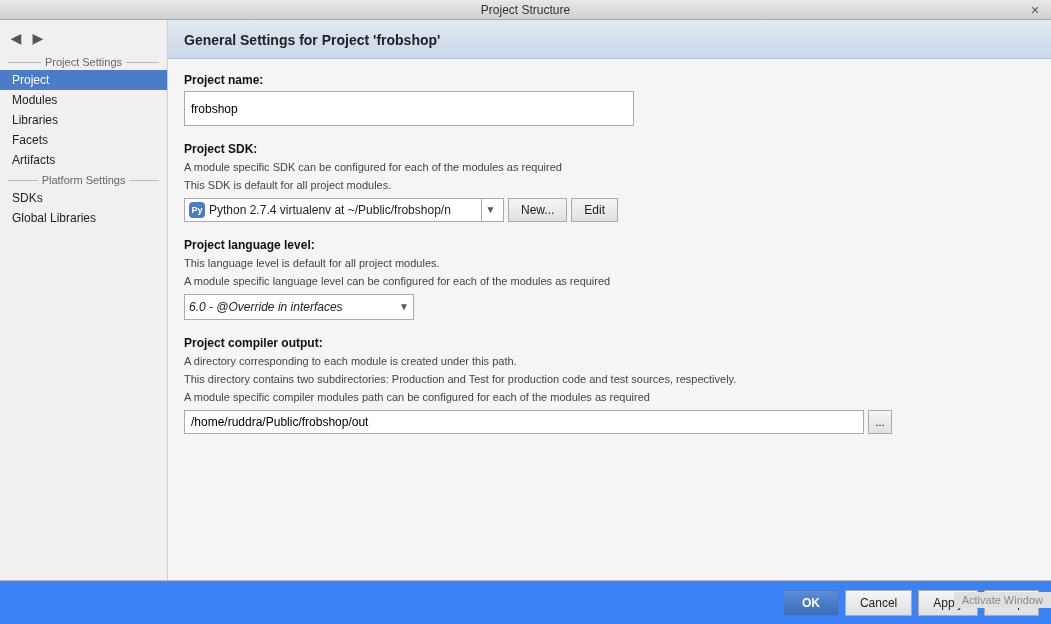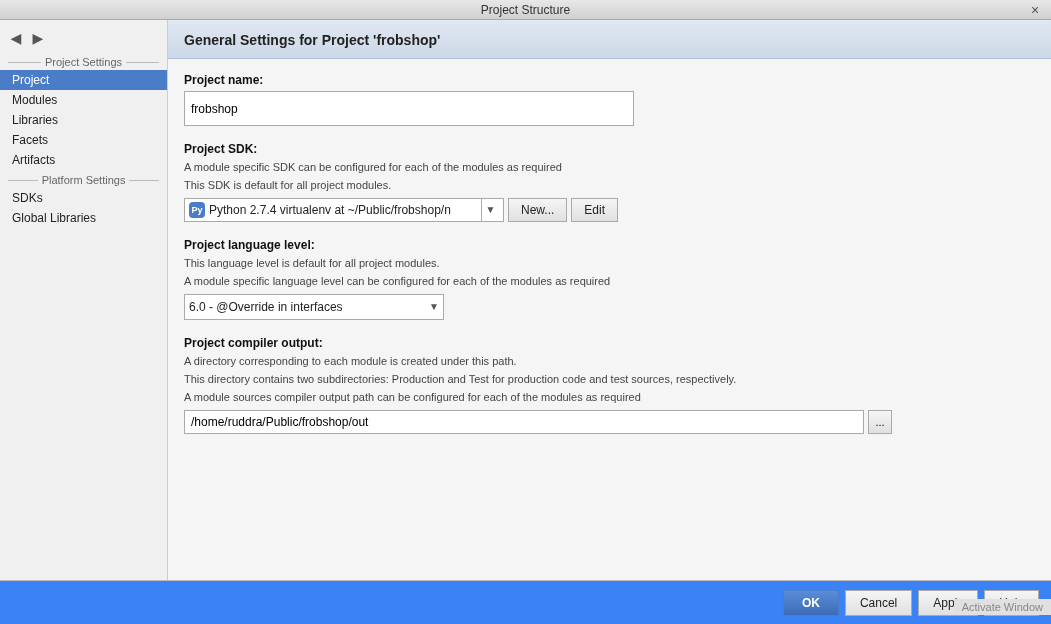--- a/index.html
+++ b/index.html
@@ -196,25 +196,26 @@
       cursor: pointer;
       font-size: 12px;
       color: #222;
     }
     .lang-select {
       display: flex;
       align-items: center;
       border: 1px solid #aaa;
       background: white;
       height: 26px;
-      width: 260px;
+      width: 230px;
       padding: 10px 4px;
       cursor: pointer;
       font-size: 12px;
       margin-top: 4px;
+      font-style: italic;
     }
     .lang-select-text {
       flex: 1;
       font-size: 12px;
       color: #222;
     }
     .lang-select-arrow {
       color: #555;
       font-size: 10px;
     }
@@ -270,21 +271,21 @@
       height: 26px;
       padding: 0 14px;
       border: 1px solid #aaa;
       background: linear-gradient(to bottom, #f5f5f5, #e0e0e0);
       cursor: pointer;
       font-size: 12px;
       color: #222;
     }
     .activate-watermark {
       position: absolute;
-      bottom: 9px;
+      bottom: 16px;
       right: 0;
       font-size: 11px;
       color: #888;
       padding: 2px 8px;
       background: #e0e0e0;
     }
   </style>
 </head>
 <body>
 
@@ -365,21 +366,21 @@
         <div class="lang-select">
           <span class="lang-select-text">6.0 - @Override in interfaces</span>
           <span class="lang-select-arrow">▼</span>
         </div>
       </div>
 
       <div class="field-group">
         <div class="field-label">Project compiler output:</div>
         <div class="field-desc">A directory corresponding to each module is created under this path.</div>
         <div class="field-desc">This directory contains two subdirectories: Production and Test for production code and test sources, respectively.</div>
-        <div class="field-desc">A module sources compiler output path can be configured for each of the modules as required</div>
+        <div class="field-desc">A module specific compiler modules path can be configured for each of the modules as required</div>
         <div class="path-row">
           <input class="path-input" type="text" value="/home/ruddra/Public/frobshop/out" style="">
           <button class="browse-btn">...</button>
         </div>
       </div>
 
     </div>
   </div>
 </div>
 

